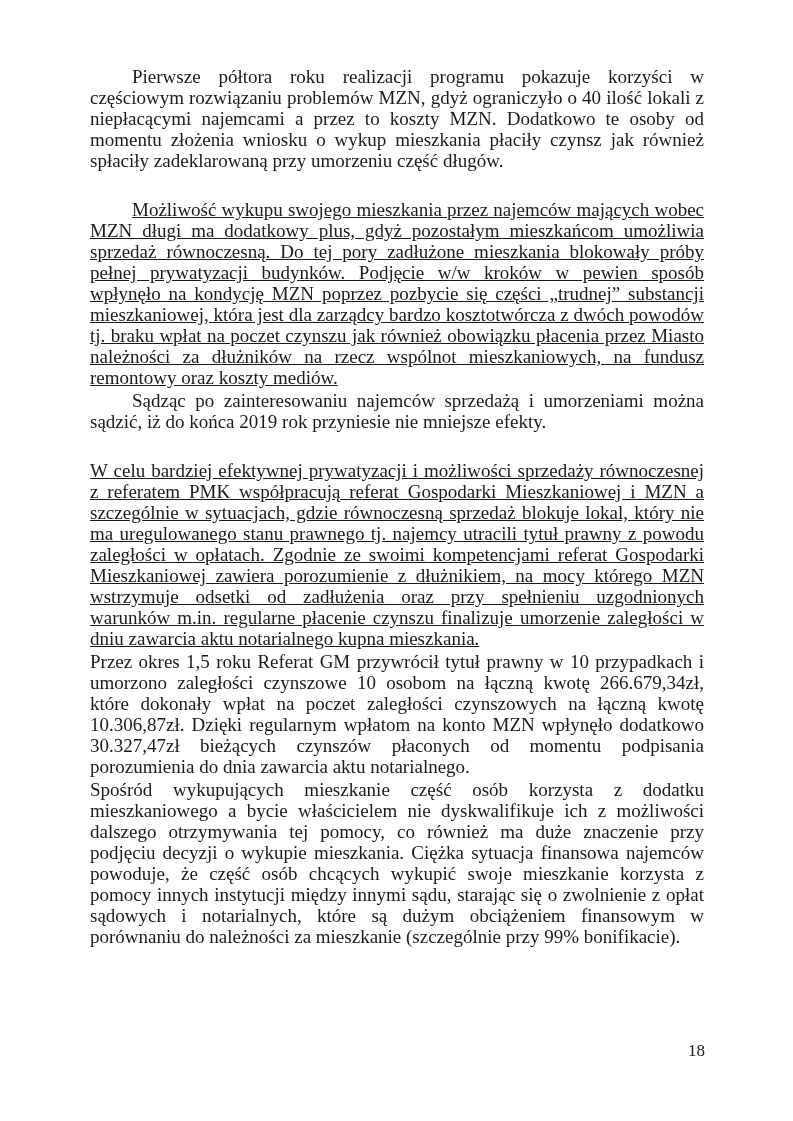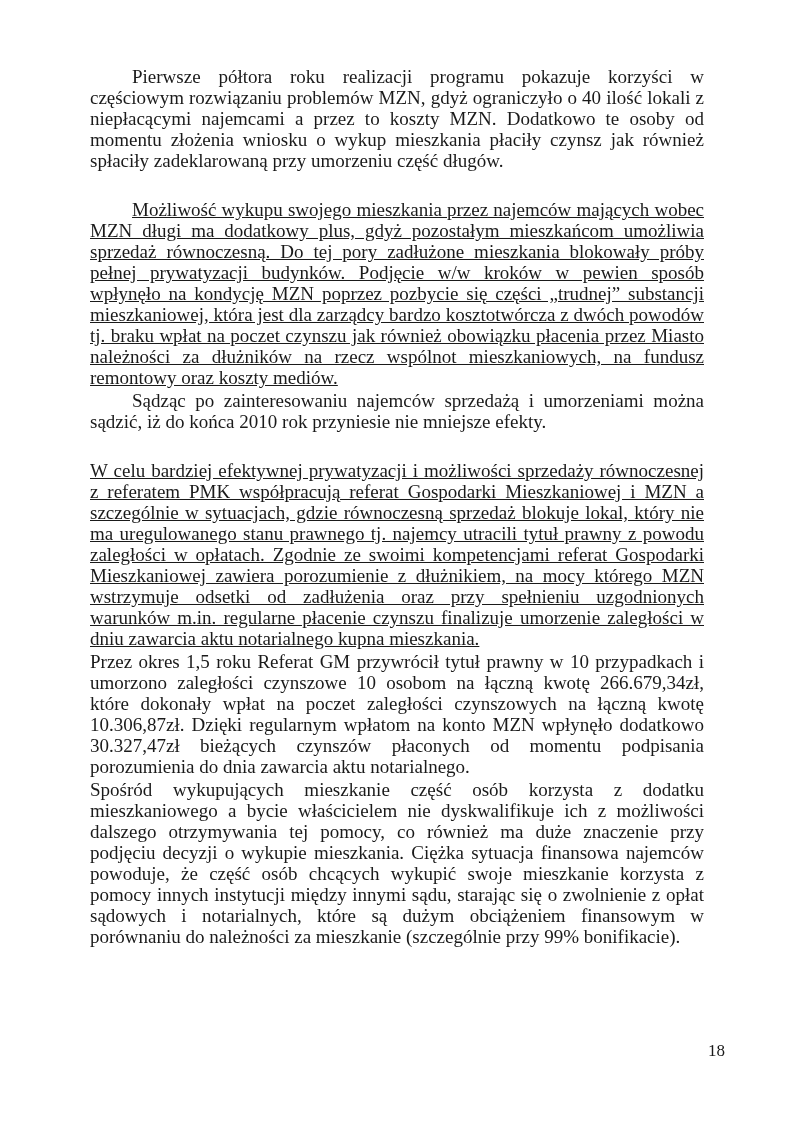--- a/index.html
+++ b/index.html
@@ -27,32 +27,32 @@
       text-align: justify;
       margin: 2px;
     }
     .para.indent {
       text-indent: 42px;
     }
     .gap-xl { margin-top: 28px; text-decoration: underline; }
     .gap-0 { margin-top: 0; }
     .page-number {
       position: absolute;
-      left: 708px;
+      left: 688px;
       top: 1041px;
       font-size: 17px;
       font-family: "Liberation Serif", "DejaVu Serif", serif;
       color: #1a1a1a;
     }
   </style>
 </head>
 <body>
 
 <div class="page">
   <p class="para indent">Pierwsze półtora roku realizacji programu pokazuje korzyści w częściowym rozwiązaniu problemów MZN, gdyż ograniczyło o 40 ilość lokali z niepłacącymi najemcami a przez to koszty MZN. Dodatkowo te osoby od momentu złożenia wniosku o wykup mieszkania płaciły czynsz jak również spłaciły zadeklarowaną przy umorzeniu część długów.</p>
   <p class="para indent gap-xl">Możliwość wykupu swojego mieszkania przez najemców mających wobec MZN długi ma dodatkowy plus, gdyż pozostałym mieszkańcom umożliwia sprzedaż równoczesną. Do tej pory zadłużone mieszkania blokowały próby pełnej prywatyzacji budynków. Podjęcie w/w kroków w pewien sposób wpłynęło na kondycję MZN poprzez pozbycie się części „trudnej” substancji mieszkaniowej, która jest dla zarządcy bardzo kosztotwórcza z dwóch powodów tj. braku wpłat na poczet czynszu jak również obowiązku płacenia przez Miasto należności za dłużników na rzecz wspólnot mieszkaniowych, na fundusz remontowy oraz koszty mediów.</p>
-  <p class="para indent gap-0">Sądząc po zainteresowaniu najemców sprzedażą i umorzeniami można sądzić, iż do końca 2010 rok przyniesie nie mniejsze efekty.</p>
+  <p class="para indent gap-0">Sądząc po zainteresowaniu najemców sprzedażą i umorzeniami można sądzić, iż do końca 2019 rok przyniesie nie mniejsze efekty.</p>
   <p class="para gap-xl">W celu bardziej efektywnej prywatyzacji i możliwości sprzedaży równoczesnej z referatem PMK współpracują referat Gospodarki Mieszkaniowej i MZN a szczególnie w sytuacjach, gdzie równoczesną sprzedaż blokuje lokal, który nie ma uregulowanego stanu prawnego tj. najemcy utracili tytuł prawny z powodu zaległości w opłatach. Zgodnie ze swoimi kompetencjami referat Gospodarki Mieszkaniowej zawiera porozumienie z dłużnikiem, na mocy którego MZN wstrzymuje odsetki od zadłużenia oraz przy spełnieniu uzgodnionych warunków m.in. regularne płacenie czynszu finalizuje umorzenie zaległości w dniu zawarcia aktu notarialnego kupna mieszkania.</p>
   <p class="para gap-0">Przez okres 1,5 roku Referat GM przywrócił tytuł prawny w 10 przypadkach i umorzono zaległości czynszowe 10 osobom na łączną kwotę 266.679,34zł, które dokonały wpłat na poczet zaległości czynszowych na łączną kwotę 10.306,87zł. Dzięki regularnym wpłatom na konto MZN wpłynęło dodatkowo 30.327,47zł bieżących czynszów płaconych od momentu podpisania porozumienia do dnia zawarcia aktu notarialnego.</p>
   <p class="para gap-0">Spośród wykupujących mieszkanie część osób korzysta z dodatku mieszkaniowego a bycie właścicielem nie dyskwalifikuje ich z możliwości dalszego otrzymywania tej pomocy, co również ma duże znaczenie przy podjęciu decyzji o wykupie mieszkania. Ciężka sytuacja finansowa najemców powoduje, że część osób chcących wykupić swoje mieszkanie korzysta z pomocy innych instytucji między innymi sądu, starając się o zwolnienie z opłat sądowych i notarialnych, które są dużym obciążeniem finansowym w porównaniu do należności za mieszkanie (szczególnie przy 99% bonifikacie).</p>
 </div>
 
 <div class="page-number">18</div>
 
 </body></html>

